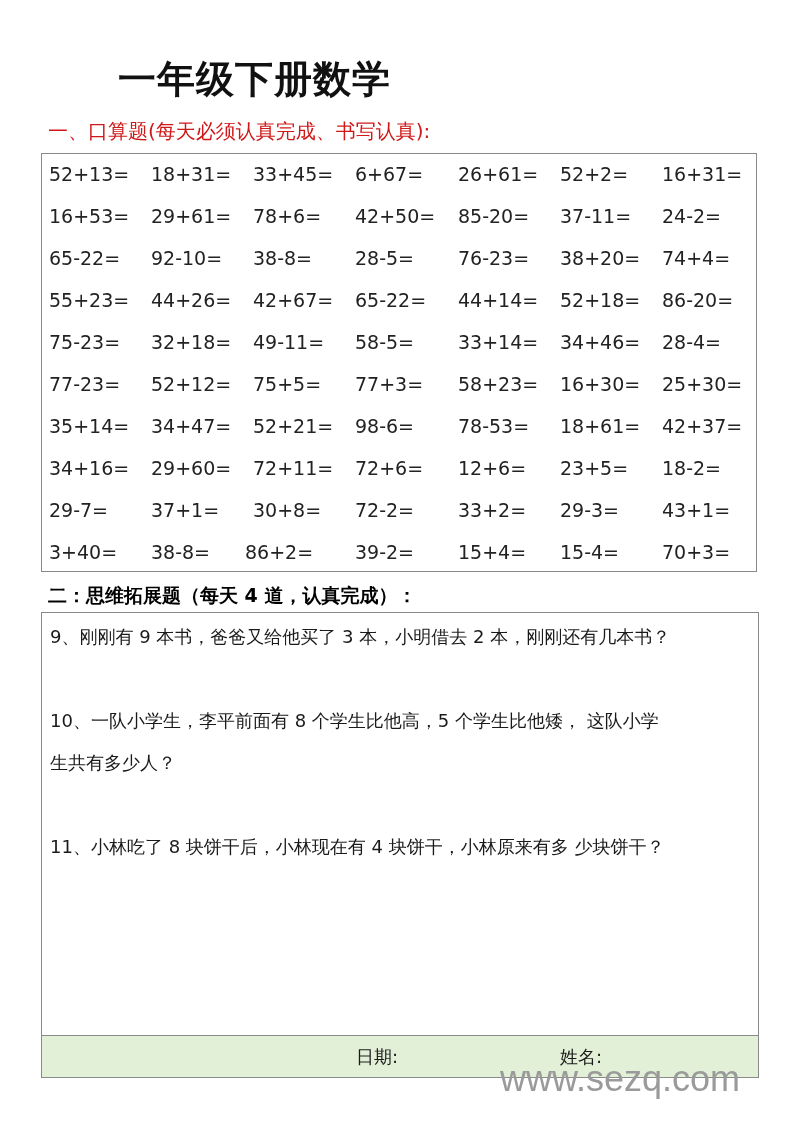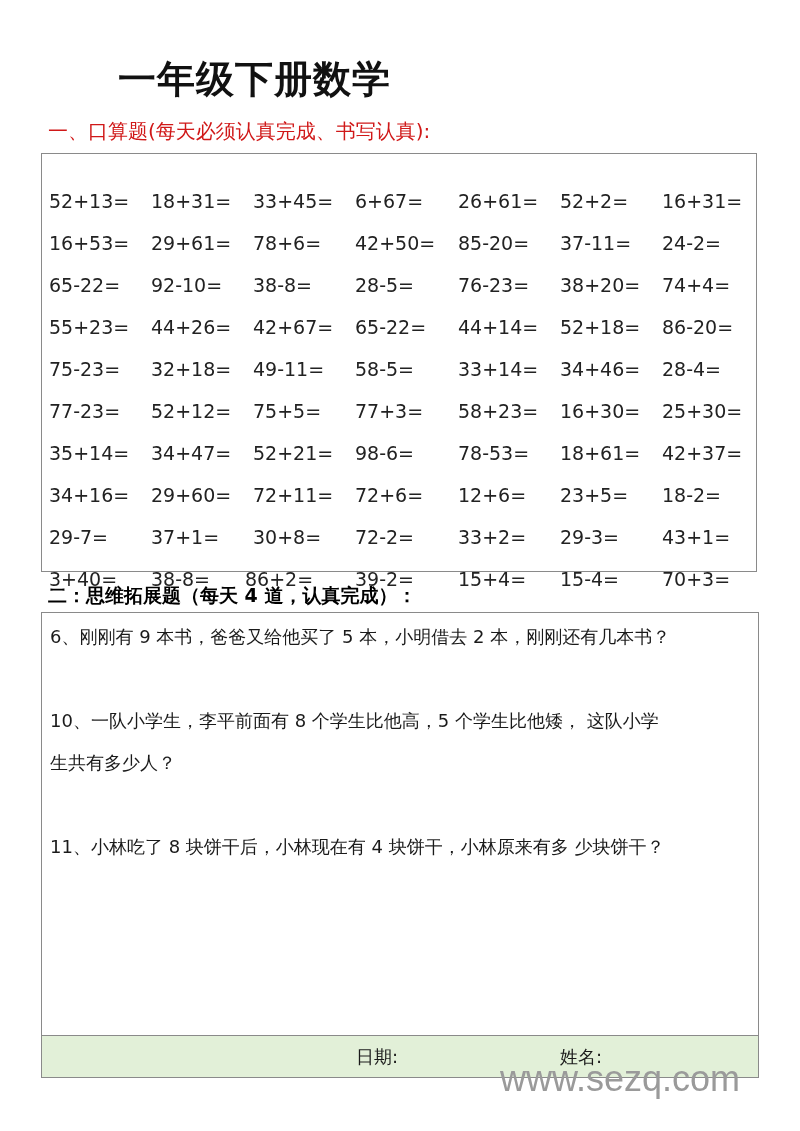--- a/index.html
+++ b/index.html
@@ -3,21 +3,21 @@
 <meta charset="utf-8">
 <style>
   html, body { margin:0; padding:0; background:#ffffff; }
   body { width:800px; height:1131px; position:relative; overflow:hidden;
          font-family:"DejaVu Sans", "Liberation Sans", sans-serif; color:#1a1a1a; }
   .title { position:absolute; left:118px; top:54px; font-size:38px; font-weight:bold;
            color:#111; letter-spacing:1px; white-space:nowrap; }
   .sec1 { position:absolute; left:48px; top:118px; font-size:20px; color:#d01818; white-space:nowrap; }
   .calc-box { position:absolute; left:41px; top:153px; width:716px; height:419px;
               border:1.5px solid #8a8a8a; box-sizing:border-box; }
-  .calc-row { position:absolute; left:7px; height:40px; width:706px;margin-top:27px; }
+  .calc-row { position:absolute; left:7px; height:40px; width:706px; }
   .calc-cell { position:absolute; top:0; font-size:19px; color:#222; white-space:nowrap; }
   .sec2 { position:absolute; left:48px; top:583px; font-size:19px; color:#000000; white-space:nowrap;font-weight:bold; }
   .prob-box { position:absolute; left:41px; top:612px; width:718px; height:466px;
               border:1.5px solid #8a8a8a; box-sizing:border-box; }
   .prob { position:absolute; left:8px; font-size:18px; color:#1a1a1a; white-space:nowrap; }
   .footer { position:absolute; left:0; bottom:0; width:100%; height:42px; background:#e2f0d8;
             border-top:1.5px solid #8a8a8a; box-sizing:border-box; }
   .footer-label { position:absolute; top:9px; font-size:18px; color:#1a1a1a; white-space:nowrap; }
   .watermark { position:absolute; left:500px; top:1058px; font-size:36px; color:#9a9a9a;
                font-family:"Liberation Sans", sans-serif; white-space:nowrap; letter-spacing:0px; }
@@ -118,21 +118,21 @@
       <span class="calc-cell" style="left: 306px;">39-2=</span>
       <span class="calc-cell" style="left: 409px;">15+4=</span>
       <span class="calc-cell" style="left: 511px;">15-4=</span>
       <span class="calc-cell" style="left: 613px;">70+3=</span>
     </div>
   </div>
 
 <div class="sec2">二：思维拓展题（每天 4 道，认真完成）：</div>
 
 <div class="prob-box">
-  <div class="prob" style="top:12px;">6、刚刚有  9  本书，爸爸又给他买了  5  本，小明借去  2  本，刚刚还有几本书？</div>
+  <div class="prob" style="top:12px;">9、刚刚有  9  本书，爸爸又给他买了  3  本，小明借去  2  本，刚刚还有几本书？</div>
   <div class="prob" style="top:96px;">10、一队小学生，李平前面有  8  个学生比他高，5  个学生比他矮，   这队小学</div>
   <div class="prob" style="top:138px;">生共有多少人？</div>
   <div class="prob" style="top:222px;">11、小林吃了  8  块饼干后，小林现在有  4  块饼干，小林原来有多  少块饼干？</div>
 
   <div class="footer">
     <span class="footer-label" style="left:314px;">日期:</span>
     <span class="footer-label" style="left:518px;">姓名:</span>
   </div>
 </div>
 

